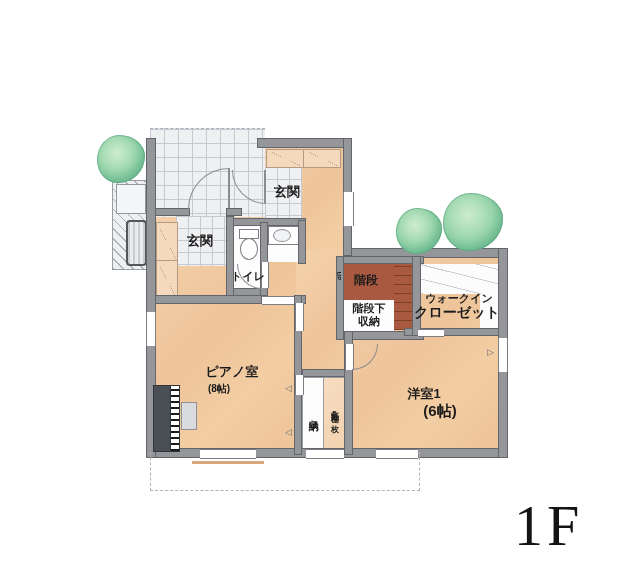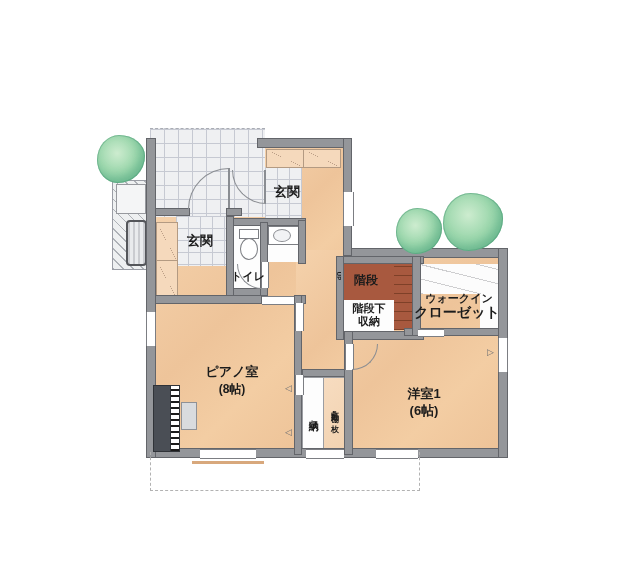--- a/index.html
+++ b/index.html
@@ -152,20 +152,21 @@
   <div class="abs lbl" style="left:287px;top:192px;font-size:13px;">玄関</div>
   <div class="abs lbl" style="left:200px;top:241px;font-size:13px;">玄関</div>
   <div class="abs lbl" style="left:248px;top:277px;font-size:11px;">トイレ</div>
   <div class="abs lbl" style="left:366px;top:280px;font-size:12px;">階段</div>
   <div class="abs lbl" style="left:338px;top:276px;font-size:6px;transform:translate(-50%,-50%) rotate(90deg);font-weight:bold;">UP</div>
   <div class="abs lbl" style="left:369px;top:309px;font-size:11px;">階段下</div>
   <div class="abs lbl" style="left:369px;top:322px;font-size:11px;">収納</div>
   <div class="abs lbl" style="left:459px;top:299px;font-size:11px;">ウォークイン</div>
   <div class="abs lbl" style="left:457px;top:313px;font-size:14px;">クローゼット</div>
   <div class="abs lbl" style="left:232px;top:372px;font-size:13px;">ピアノ室</div>
-  <div class="abs lbl" style="left:232px;top:389px;font-size:12px;">(8帖)</div>
+  <div class="abs lbl" style="left:219px;top:389px;font-size:10px;">(8帖)</div>
   <div class="abs lbl" style="left:424px;top:394px;font-size:13px;">洋室1</div>
-  <div class="abs lbl" style="left:424px;top:411px;font-size:13px;">(6帖)</div>
+  <div class="abs lbl" style="left:440px;top:411px;font-size:15px;">(6帖)</div>
   <div class="abs lbl vert" style="left:313px;top:413px;font-size:10px;">収納</div>
   <div class="abs lbl vert" style="left:334px;top:413px;font-size:8px;">可動棚5枚</div>
 
+  <div class="abs floor-big" style="left:514px;top:492px;">1F</div>
 
 </div>
 
 </body></html>

